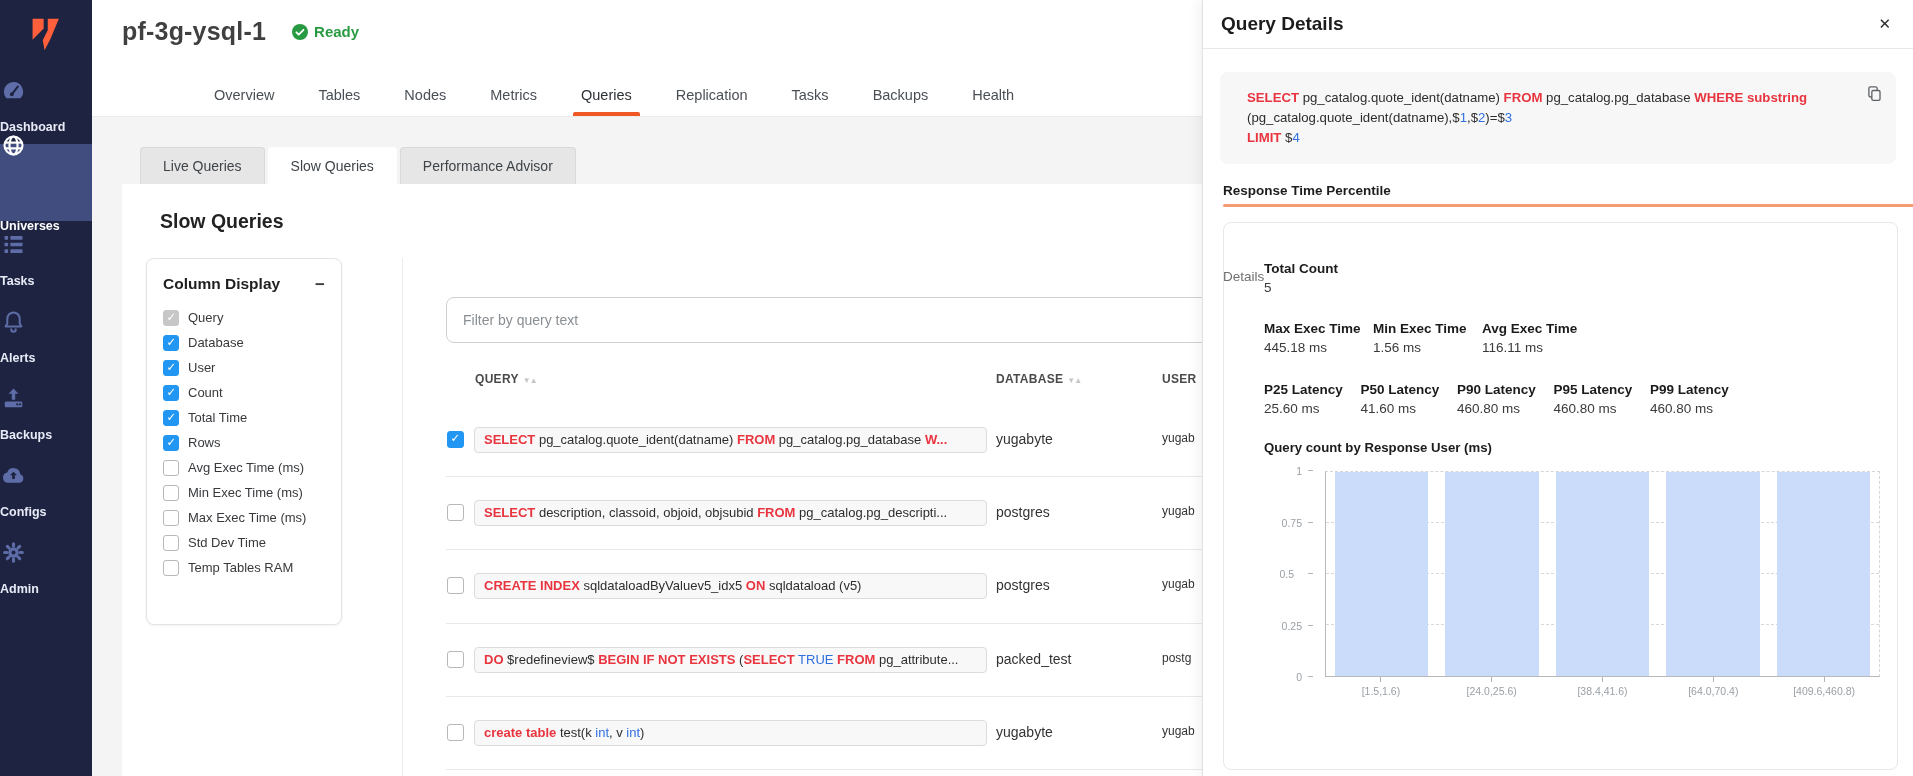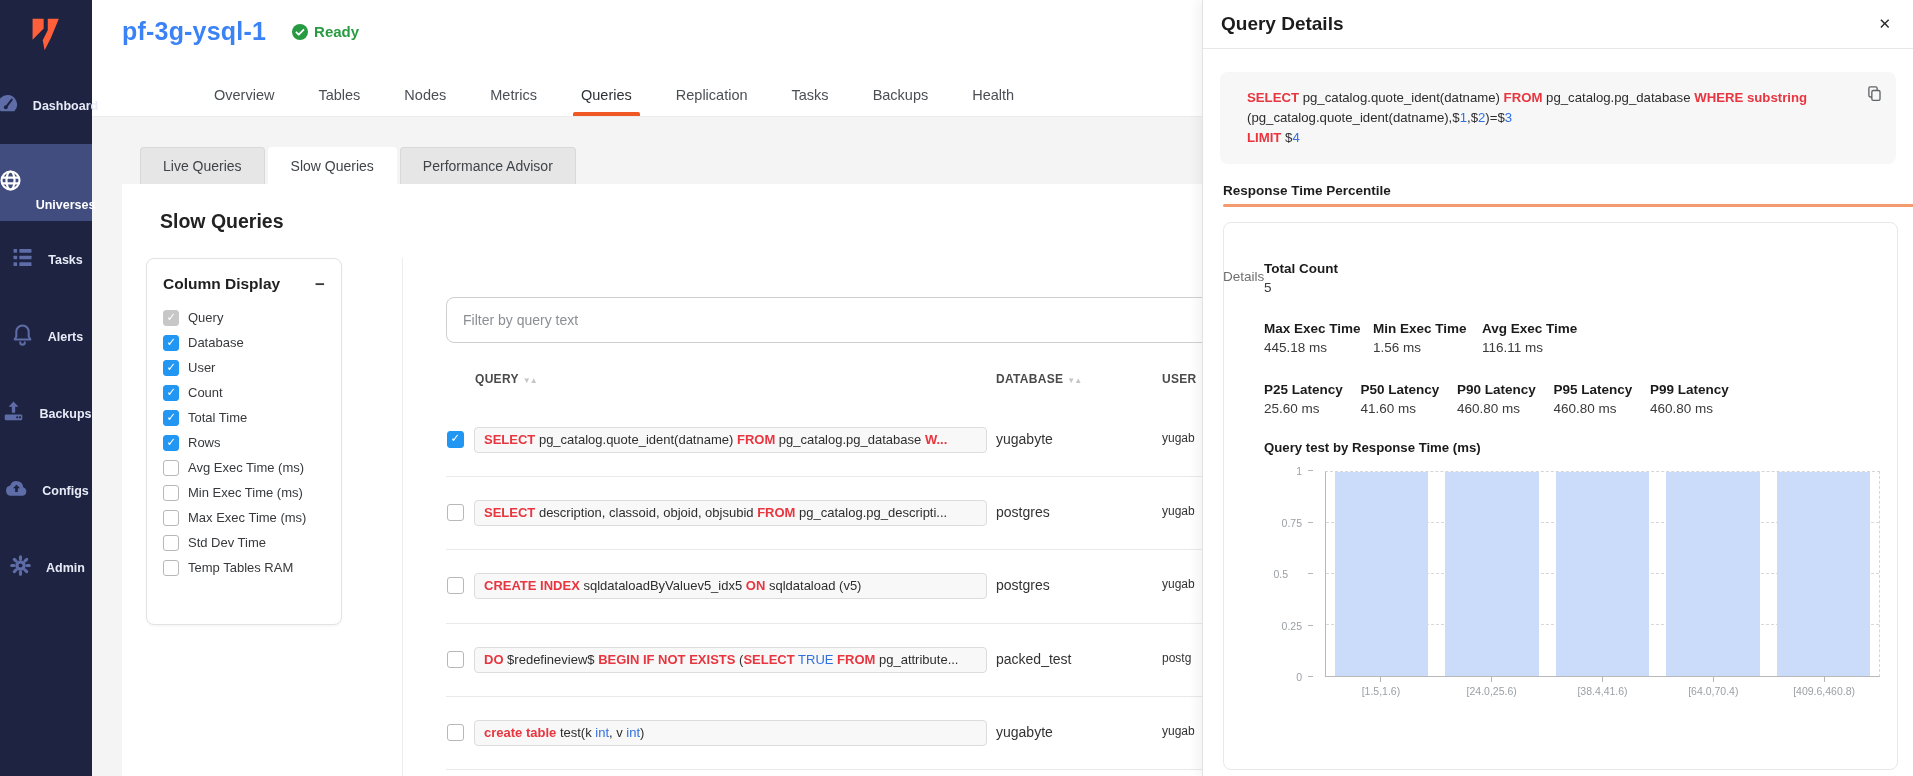--- a/index.html
+++ b/index.html
@@ -3,30 +3,30 @@
 <meta charset="utf-8">
 <style>
   * { margin:0; padding:0; box-sizing:border-box; }
   html,body { width:1913px; height:776px; }
   body { font-family:"Liberation Sans","DejaVu Sans",sans-serif; color:#333; background:#fff; position:relative; overflow:hidden; }
 
   
   .sidebar { position:absolute; left:0; top:0; width:92px; height:776px; background:#1d2340; z-index:30; }
   .logo { display:flex; justify-content:center; padding-top:12px; }
   .side-nav { position:absolute; top:67px; left:0; right:0; }
-  .side-item { height:77px; display:flex; align-items:center; justify-content:center; gap:12px; cursor:pointer; color:#5e6da8; }
+  .side-item { height:77px; display:flex; flex-direction:column; align-items:flex-start; justify-content:center; gap:12px; cursor:pointer; color:#5e6da8; }
   .side-item.active { background:#414d7e; color:#fff; }
   .side-item .lbl { font-size:12.5px; font-weight:600; color:#e8ebf7; }
   .side-item.active .lbl { color:#fff;margin-top:44px; }
   .side-item svg { width:27px; height:27px; }
 
   
   .app-header { position:absolute; left:92px; top:0; width:1110px; height:117px; background:#fff; border-bottom:1px solid #ececec; z-index:5; }
   .title-row { display:flex; align-items:center; gap:26px; padding:17px 0 0 30px; }
-  .uni-title { font-size:25px; font-weight:700; color:#3b82f6; letter-spacing:.2px; }
+  .uni-title { font-size:25px; font-weight:700; color:#404040; letter-spacing:.2px; }
   .status { display:flex; align-items:center; gap:6px; color:#289b42; font-weight:700; font-size:15px; }
   .main-tabs { position:absolute; left:122px; bottom:0; display:flex; gap:44px; height:42px; }
   .main-tab { display:flex; align-items:center; font-size:14.5px; color:#4a4f55; position:relative; cursor:pointer; }
   .main-tab.active { color:#2d3136; }
   .main-tab.active::after { content:''; position:absolute; left:-8px; right:-8px; bottom:0; height:4px; background:#ef5824; border-radius:2px 2px 0 0; }
 
   
   .content-bg { position:absolute; left:92px; top:117px; width:1110px; height:659px; background:#f4f4f5; z-index:4; }
   .sub-tabs { position:absolute; left:48px; top:30px; display:flex; }
   .sub-tab { height:37px; padding:0 22px; display:flex; align-items:center; font-size:14px; color:#3f4449; background:#e6e6e6; border:1px solid #d9d9d9; border-bottom:none; border-radius:4px 4px 0 0; margin-right:3px; cursor:pointer; }
@@ -360,28 +360,28 @@
       <div class="lat-col">
           <div class="stat-label">P95 Latency</div>
           <div class="stat-value">460.80 ms</div>
         </div>
       <div class="lat-col">
           <div class="stat-label">P99 Latency</div>
           <div class="stat-value">460.80 ms</div>
         </div>
     </div>
 
-    <div class="chart-title">Query test by Response Time (ms)</div>
+    <div class="chart-title">Query count by Response User (ms)</div>
     <div class="chart-wrap">
       <div class="y-axis">
           <div class="ytick-label" style="bottom: calc(0% - 6px); right: 11px;">0</div>
           <div class="ytick-mark" style="bottom: 0%;"></div>
           <div class="ytick-label" style="bottom: calc(25% - 6px); right: 11px;">0.25</div>
           <div class="ytick-mark" style="bottom: 25%;"></div>
-          <div class="ytick-label" style="bottom: calc(50% - 6px); right: 25px;">0.5</div>
+          <div class="ytick-label" style="bottom: calc(50% - 6px); right: 19px;">0.5</div>
           <div class="ytick-mark" style="bottom: 50%;"></div>
           <div class="ytick-label" style="bottom: calc(75% - 6px); right: 11px;">0.75</div>
           <div class="ytick-mark" style="bottom: 75%;"></div>
           <div class="ytick-label" style="bottom: calc(100% - 6px); right: 11px;">1</div>
           <div class="ytick-mark" style="bottom: 100%;"></div>
         </div>
       <div class="plot-col">
         <div class="plot">
             <div class="gridline" style="bottom: 25%;"></div>
             <div class="gridline" style="bottom: 50%;"></div>

